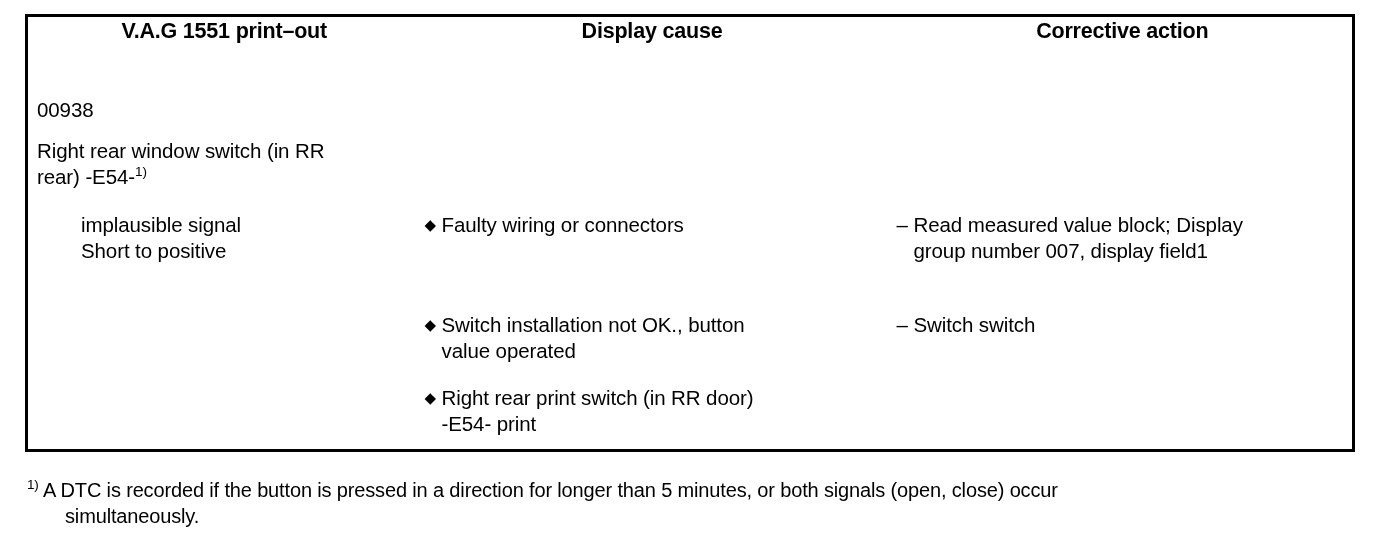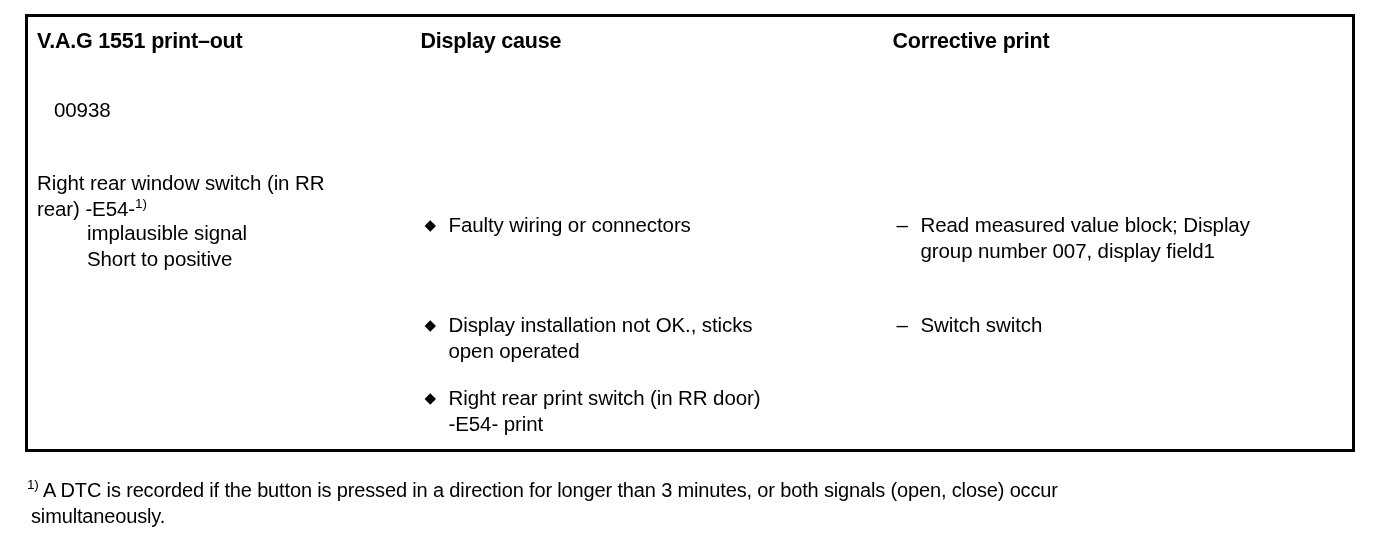--- a/index.html
+++ b/index.html
@@ -51,59 +51,58 @@
   .cell-col2, .head-col2 { border-left: 3px solid #000; }
   .cell-col3, .head-col3 { border-left: 3px solid #000; }
 
   thead tr { height: 74px; }
   thead th {
     border-bottom: 3px solid #000;
     text-align: left;
   }
 
   .head-inner {
-    padding: 13px 0 0 9px;
+    padding: 3px 0 0 9px;
     font-size: 21.5px;
     font-weight: bold;
     letter-spacing: -0.2px;
     line-height: 1.1;
+    text-align: center;
   }
 
   .body-cell {
     padding: 0;
     height: 358px;
   }
 
   
   .c1-inner {
     position: relative;
     height: 100%;
     padding: 0 8px 0 9px;
     font-size: 20.5px;
     line-height: 1.28;
     letter-spacing: -0.1px;
   }
   .code-line {
     position: absolute;
     top: 7px;
-    left: 26px;
+    left: 9px;
   }
   .desc-block {
     position: absolute;
     top: 48px;
     left: 9px;
     width: 370px;
-    margin-top: 32px;
   }
   .sub-block {
     position: absolute;
     top: 122px;
-    left: 59px;
+    left: 53px;
     width: 330px;
-    margin-top: 8px;
   }
   .sub-block div { white-space: nowrap; }
 
   sup.fn {
     font-size: 13.5px;
     vertical-align: super;
     line-height: 0;
   }
 
   
@@ -121,21 +120,21 @@
   }
   .li .marker {
     position: absolute;
     left: 0;
     top: 0;
     width: 18px;
     text-align: left;
   }
   .li .txt {
     display: block;
-    margin-left: 24px;
+    margin-left: 17px;
   }
   .li .txt .l2 { display: block; }
 
   
   .pc-0 { top: 122px; left: 13px; width: 450px; }
   .pc-1 { top: 222px; left: 13px; width: 450px; }
   .pc-2 { top: 295px; left: 13px; width: 455px; }
 
   
   .ca-0 { top: 122px; left: 13px; width: 450px; }
@@ -154,21 +153,21 @@
     line-height: 1.3;
     letter-spacing: -0.15px;
   }
   .footnote .fn-mark {
     font-size: 13.5px;
     vertical-align: super;
     line-height: 0;
   }
   .footnote .fn-l2 {
     display: block;
-    margin-left: 4px;
+    margin-left: 38px;
   }
 </style>
 </head>
 <body>
 
 <div class="page">
 
   <table class="dtc-table">
     <colgroup>
       <col class="c1">
@@ -178,21 +177,21 @@
 
     <thead>
       <tr>
         <th class="head-col1">
           <div class="head-inner">V.A.G 1551 print–out</div>
         </th>
         <th class="head-col2">
           <div class="head-inner">Display cause</div>
         </th>
         <th class="head-col3">
-          <div class="head-inner">Corrective print</div>
+          <div class="head-inner">Corrective action</div>
         </th>
       </tr>
     </thead>
 
     <tbody>
       <tr>
 
         <td class="body-cell cell-col1">
           <div class="c1-inner">
             <div class="code-line">00938</div>
@@ -215,22 +214,22 @@
             <div class="li pc-0">
               <span class="marker marker-diamond">◆</span>
               <span class="txt">
                 <span>Faulty wiring or connectors</span>
               </span>
             </div>
 
             <div class="li pc-1">
               <span class="marker marker-diamond">◆</span>
               <span class="txt">
-                <span>Display installation not OK., sticks</span>
-                <span class="l2">open operated</span>
+                <span>Switch installation not OK., button</span>
+                <span class="l2">value operated</span>
               </span>
             </div>
 
             <div class="li pc-2">
               <span class="marker marker-diamond">◆</span>
               <span class="txt">
                 <span>Right rear print switch (in RR door)</span>
                 <span class="l2">-E54- print</span>
               </span>
             </div>
@@ -258,17 +257,17 @@
 
           </div>
         </td>
 
       </tr>
     </tbody>
   </table>
 
   <div class="footnote">
     <span class="fn-mark">1)</span>
-    <span>A DTC is recorded if the button is pressed in a direction for longer than 3 minutes, or both signals (open, close) occur</span>
+    <span>A DTC is recorded if the button is pressed in a direction for longer than 5 minutes, or both signals (open, close) occur</span>
     <span class="fn-l2">simultaneously.</span>
   </div>
 
 </div>
 
 </body></html>

